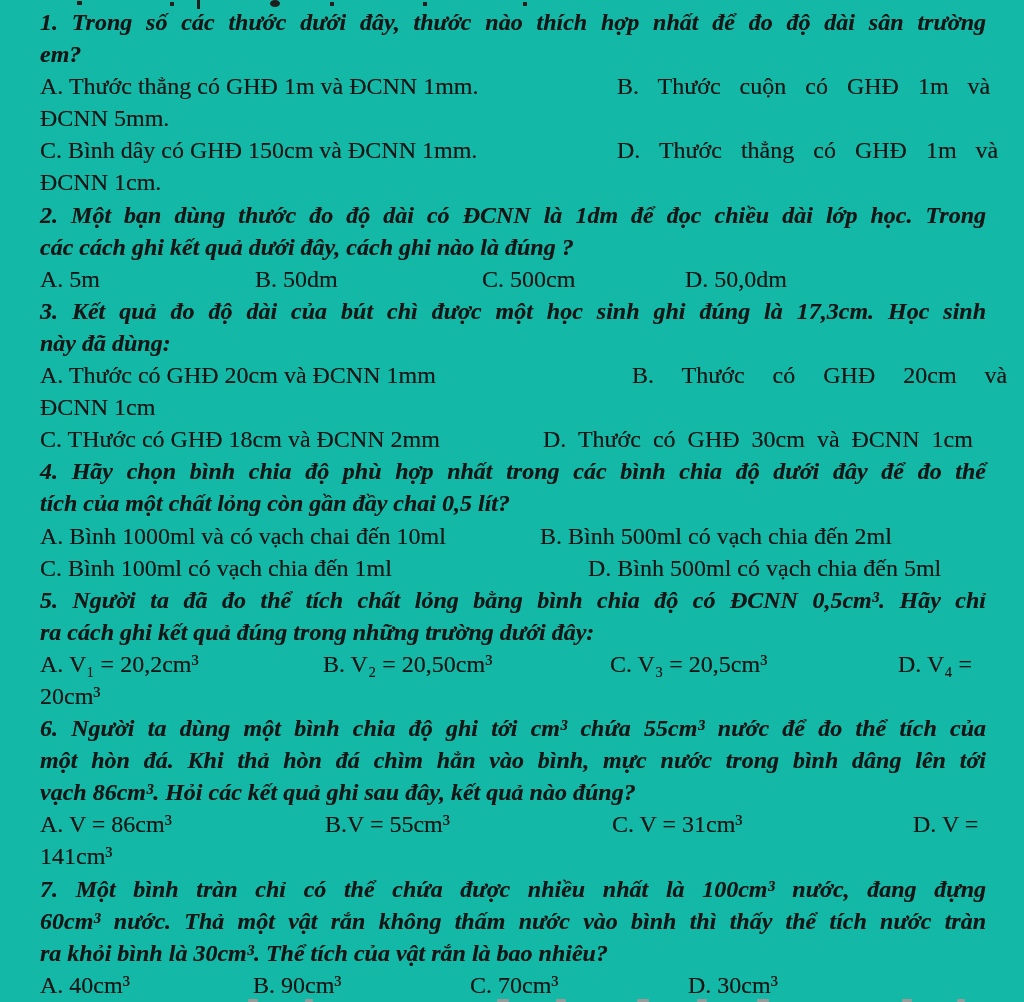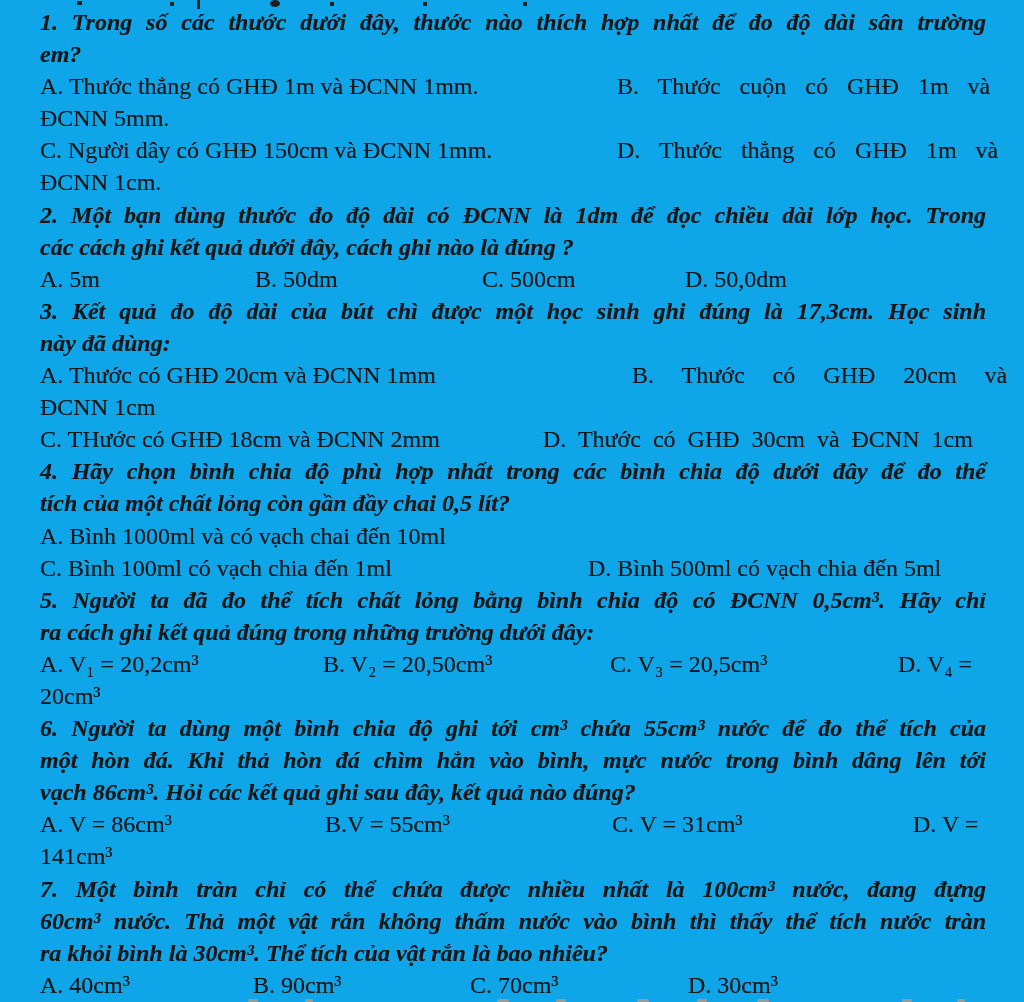--- a/index.html
+++ b/index.html
@@ -1,19 +1,19 @@
 <!DOCTYPE html>
 <html><head>
 <meta charset="utf-8">
 <style>
   html,body{margin:0;padding:0;background:#ffffff;}
   .page{
     position:relative;
     width:1024px;height:1002px;
-    background:#0ea5e9;
+    background:#14b8a6;
     overflow:hidden;
     font-family:"Liberation Serif","DejaVu Serif",serif;
     color:#161616;
     text-shadow:0 0 .6px rgba(20,20,20,.5);
   }
   .content{position:absolute;left:0;top:0;right:0;bottom:0;padding:6px 38px 0 40px;}
   .line{position:relative;height:32.1px;line-height:32.1px;font-size:24px;white-space:nowrap;}
   .stem{font-weight:700;font-style:italic;}
   .stretch{white-space:normal;text-align:justify;text-align-last:justify;}
   .abs{position:absolute;top:0;white-space:nowrap;}
@@ -44,21 +44,21 @@
   <div class="content">
 
     <div class="line stem stretch">1. Trong số các thước dưới đây, thước nào thích hợp nhất để đo độ dài sân trường</div>
     <div class="line stem">em?</div>
     <div class="line">
       <span>A. Thước thẳng có GHĐ 1m và ĐCNN 1mm.</span>
       <span class="abs ws13" style="left:577px;">B. Thước cuộn có GHĐ 1m và</span>
     </div>
     <div class="line">ĐCNN 5mm.</div>
     <div class="line">
-      <span>C. Người dây có GHĐ 150cm và ĐCNN 1mm.</span>
+      <span>C. Bình dây có GHĐ 150cm và ĐCNN 1mm.</span>
       <span class="abs ws13" style="left:577px;">D. Thước thẳng có GHĐ 1m và</span>
     </div>
     <div class="line">ĐCNN 1cm.</div>
 
     <div class="line stem stretch">2. Một bạn dùng thước đo độ dài có ĐCNN là 1dm để đọc chiều dài lớp học. Trong</div>
     <div class="line stem">các cách ghi kết quả dưới đây, cách ghi nào là đúng ?</div>
     <div class="line">
       <span>A. 5m</span>
       <span class="abs" style="left:215px;">B. 50dm</span>
       <span class="abs" style="left:442px;">C. 500cm</span>
@@ -74,20 +74,21 @@
     <div class="line">ĐCNN 1cm</div>
     <div class="line">
       <span>C. THước có GHĐ 18cm và ĐCNN 2mm</span>
       <span class="abs ws6" style="left:503px;">D. Thước có GHĐ 30cm và ĐCNN 1cm</span>
     </div>
 
     <div class="line stem stretch">4. Hãy chọn bình chia độ phù hợp nhất trong các bình chia độ dưới đây để đo thể</div>
     <div class="line stem">tích của một chất lỏng còn gần đầy chai 0,5 lít?</div>
     <div class="line">
       <span>A. Bình 1000ml và có vạch chai đến 10ml</span>
+      <span class="abs" style="left:500px;">B. Bình 500ml có vạch chia đến 2ml</span>
     </div>
     <div class="line">
       <span>C. Bình 100ml có vạch chia đến 1ml</span>
       <span class="abs" style="left:500px;margin-left:48px;">D. Bình 500ml có vạch chia đến 5ml</span>
     </div>
 
     <div class="line stem stretch">5. Người ta đã đo thể tích chất lỏng bằng bình chia độ có ĐCNN 0,5cm³. Hãy chỉ</div>
     <div class="line stem">ra cách ghi kết quả đúng trong những trường dưới đây:</div>
     <div class="line">
       <span>A. V₁ = 20,2cm³</span>

